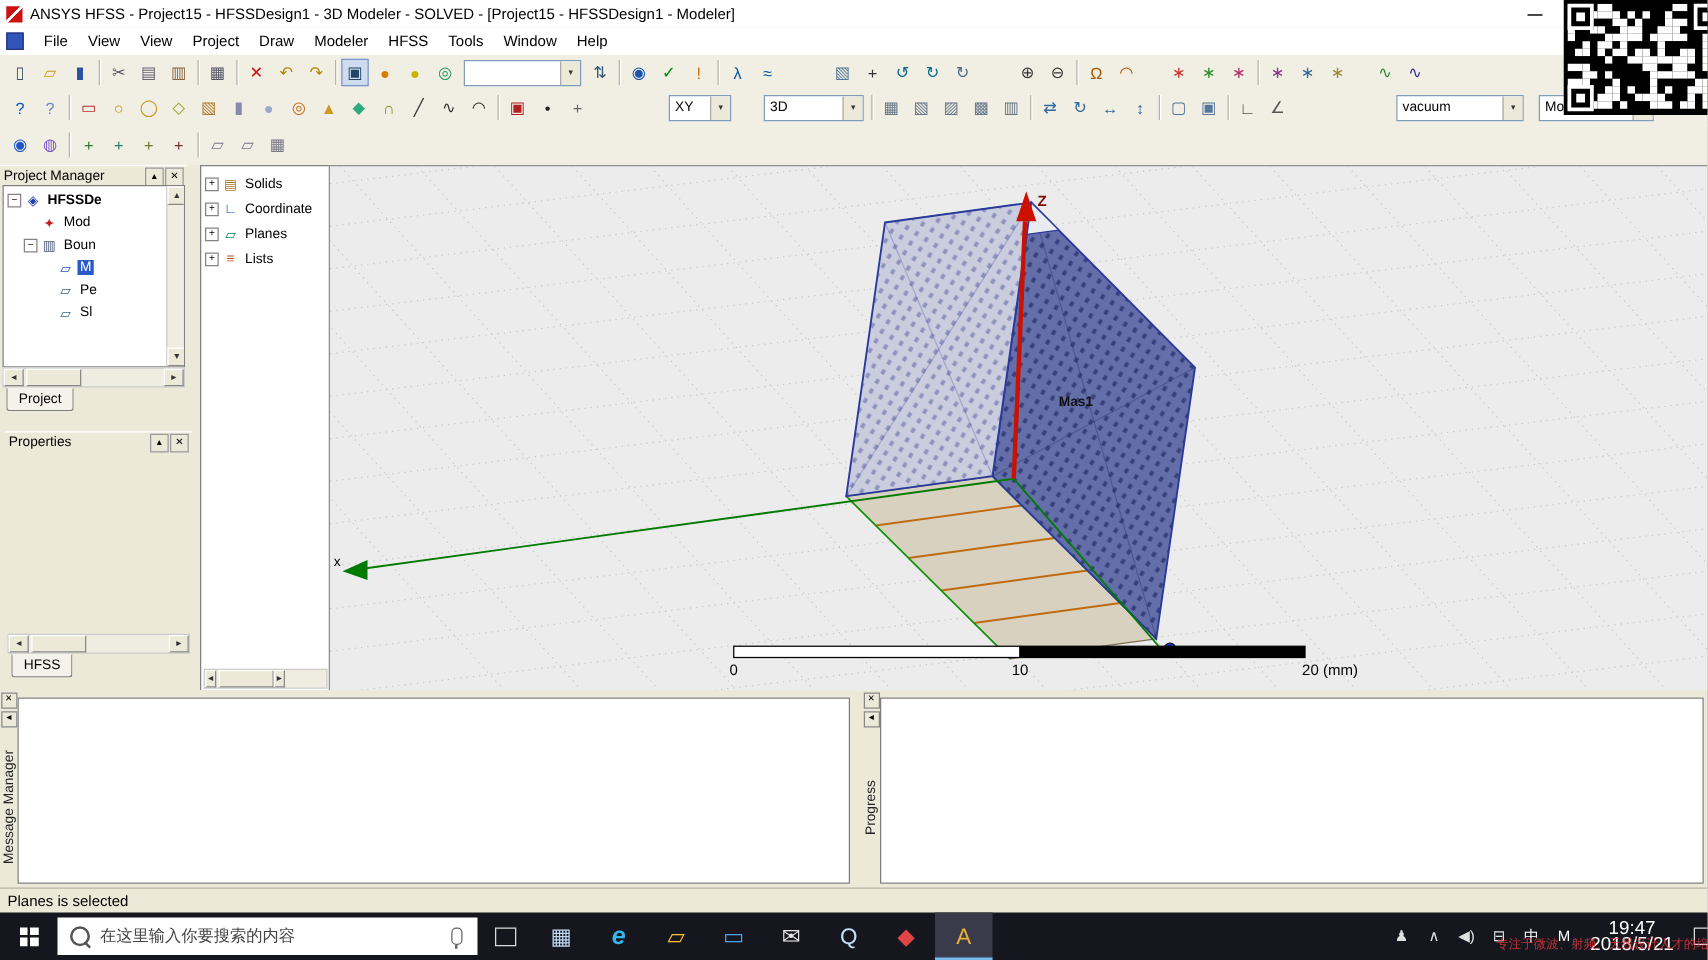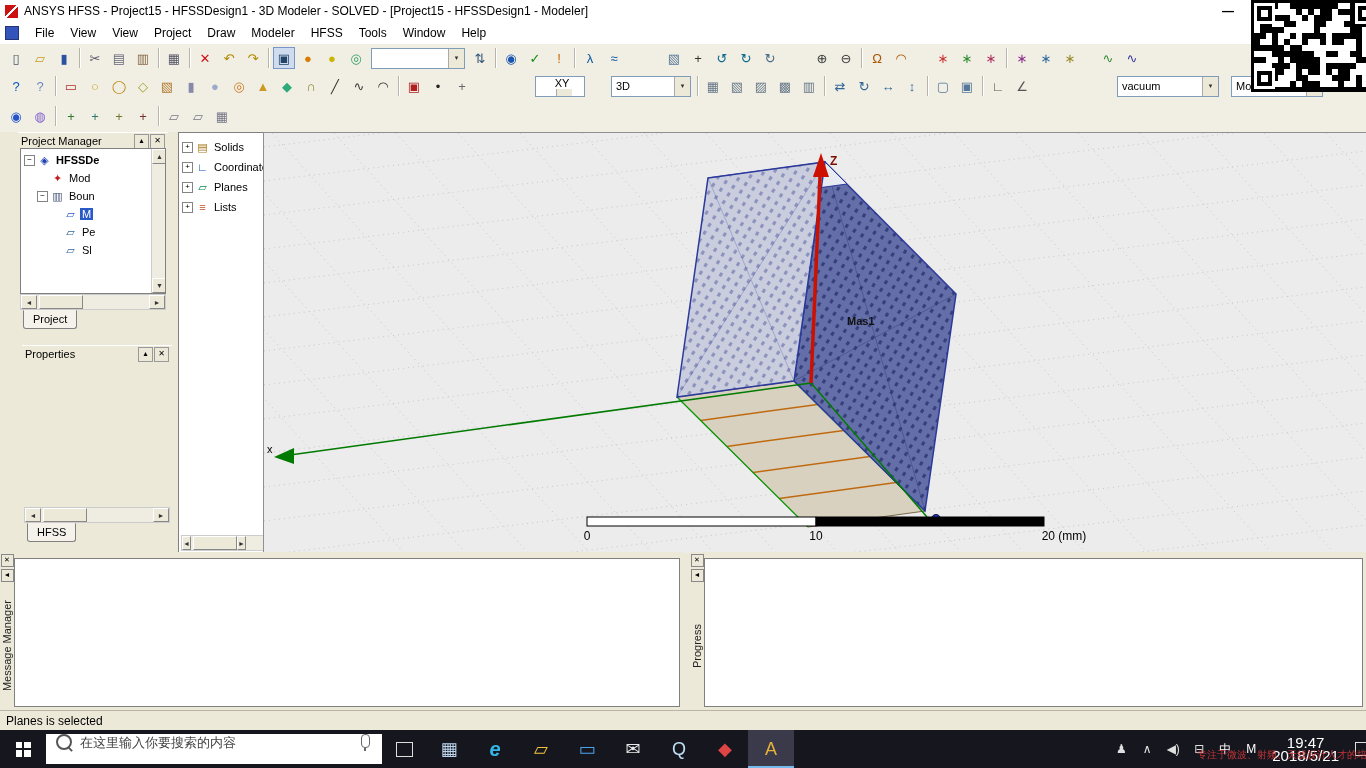--- a/index.html
+++ b/index.html
@@ -15,21 +15,21 @@
   
   .tbrow{position:absolute;left:0;right:0;display:flex;align-items:center;background:#f1efe4;border-bottom:1px solid #dcd8c8;padding:0 4px;overflow:hidden;}
   #tb1{top:44px;height:28px;} #tb2{top:72px;height:28px;} #tb3{top:100px;height:32px;}
   .tbi{display:inline-flex;width:20px;height:20px;align-items:center;justify-content:center;font-size:13px;margin:0 1px;border:1px solid transparent;flex:none;}
   .tbi.pressed{background:#cfdcf0;border:1px solid #7a96c8;}
   .tbsep{display:inline-block;width:1px;height:20px;background:#b8b4a8;margin:0 3px;box-shadow:1px 0 0 #fff;flex:none;}
   .tbcombo{display:inline-flex;height:19px;background:#fff;border:1px solid #7f9db9;margin:0 3px;align-items:center;justify-content:space-between;font-size:11px;padding-left:4px;flex:none;overflow:hidden;}
   .tbcarrow{width:15px;height:100%;background:#ece9d8;border-left:1px solid #aaa;display:flex;align-items:center;justify-content:center;font-size:7px;color:#333;flex:none;margin-left:3px;}
   
   #main{position:absolute;top:132px;left:0;width:1366px;height:420px;background:#ece9d8;}
-  .panel{position:absolute;background:#ece9d8;margin-left:18px;}
+  .panel{position:absolute;background:#ece9d8;}
   #pm{left:0;top:0;width:150px;height:198px;} #props{left:4px;top:213px;width:150px;height:198px;}
   .phead{height:16px;display:flex;align-items:center;font-size:11px;padding:0 3px;background:#ece9d8;border-top:1px solid #fff;}
   .phead .ttl{flex:1;white-space:nowrap;overflow:hidden;}
   .pbtn{width:13px;height:13px;border:1px solid #999;background:#ece9d8;font-size:8px;line-height:11px;text-align:center;margin-left:1px;flex:none;}
   .tbox{position:absolute;left:2px;right:2px;background:#fff;border:1px solid #808080;overflow:hidden;}
   #pm-treewrap{top:16px;height:144px;} #props-tablewrap{top:16px;height:144px;}
   #pm-tree{position:absolute;inset:2px 13px 0 0;overflow:hidden;}
   .vsb{position:absolute;top:0;bottom:0;right:0;width:13px;background:#efede2;border-left:1px solid #ccc;display:flex;flex-direction:column;justify-content:space-between;}
   .vsb .sbtn{width:100%;height:13px;}
   .sbtn{background:#ece9d8;border:1px solid #fff;border-right-color:#888;border-bottom-color:#888;font-size:7px;display:flex;align-items:center;justify-content:center;color:#333;flex:none;}
@@ -65,21 +65,21 @@
   .bx{width:11px;height:11px;border:1px solid #888;background:#ece9d8;font-size:7px;line-height:9px;text-align:center;margin-top:2px;flex:none;}
   .vlabel{writing-mode:vertical-rl;transform:rotate(180deg);font-size:11px;color:#222;margin:auto 0;}
   .bcontent{position:absolute;left:14px;top:6px;right:3px;bottom:3px;background:#fff;border:1px solid #808080;}
   
   #statusbar{position:absolute;top:710px;left:0;right:0;height:20px;background:#ece9d8;border-top:1px solid #b8b4a8;display:flex;align-items:center;font-size:12px;padding-left:6px;}
   
   #taskbar{position:absolute;top:730px;left:0;right:0;height:38px;background:#16161f;display:flex;align-items:center;color:#eee;}
   .tstart{width:46px;height:38px;display:flex;align-items:center;justify-content:center;flex:none;}
   .winlogo{width:15px;height:15px;display:grid;grid-template:1fr 1fr / 1fr 1fr;gap:2px;}
   .winlogo span{background:#fff;}
-  .tsearch{width:336px;height:30px;background:#fff;display:flex;align-items:flex-start;color:#444;font-size:13px;flex:none;overflow:hidden;}
+  .tsearch{width:336px;height:30px;background:#fff;display:flex;align-items:center;color:#444;font-size:13px;flex:none;overflow:hidden;}
   .tsico{width:12px;height:12px;border:2px solid #555;border-radius:50%;margin:0 8px 0 10px;position:relative;flex:none;}
   .tsico::after{content:"";position:absolute;width:2px;height:6px;background:#555;left:11px;top:10px;transform:rotate(-45deg);}
   .tstext{flex:1;white-space:nowrap;overflow:hidden;}
   .tmic{width:7px;height:12px;border:1px solid #666;border-radius:4px;margin:0 12px 0 6px;position:relative;flex:none;}
   .tmic::after{content:"";position:absolute;left:2px;top:13px;width:2px;height:3px;background:#666;}
   .tvbtn{width:44px;height:38px;display:flex;align-items:center;justify-content:center;flex:none;}
   .tvico{width:15px;height:13px;border:1px solid #ddd;}
   .tapp{width:46px;height:38px;display:flex;align-items:center;justify-content:center;font-size:18px;flex:none;}
   .tapp.active{background:#3a3a4a;box-shadow:inset 0 -2px 0 #76b9ed;}
   .tapp .edge{font-style:italic;font-weight:bold;font-size:20px;}
@@ -198,21 +198,21 @@
       <span class="tbi" style="color: rgb(47, 170, 122);">◆</span>
       <span class="tbi" style="color: rgb(138, 138, 47);">∩</span>
       <span class="tbi" style="color: rgb(51, 51, 51);">╱</span>
       <span class="tbi" style="color: rgb(51, 51, 51);">∿</span>
       <span class="tbi" style="color: rgb(51, 51, 51);">◠</span>
       <span class="tbsep"></span>
       <span class="tbi" style="color: rgb(176, 32, 32);">▣</span>
       <span class="tbi" style="color: rgb(34, 34, 34);">•</span>
       <span class="tbi" style="color: rgb(102, 102, 102);">+</span>
       <span style="display: inline-block; flex: 0 0 auto; width: 58px; height: 1px;"></span>
-      <span class="tbcombo" style="width: 44px; flex-direction: column;">
+      <span class="tbcombo" style="width: 44px;">
         <span>XY</span>
         <span class="tbcarrow">▾</span>
       </span>
       <span style="display: inline-block; flex: 0 0 auto; width: 20px; height: 1px;"></span>
       <span class="tbcombo" style="width: 74px;">
         <span>3D</span>
         <span class="tbcarrow">▾</span>
       </span>
       <span class="tbsep"></span>
       <span class="tbi" style="color: rgb(102, 119, 136);">▦</span>

